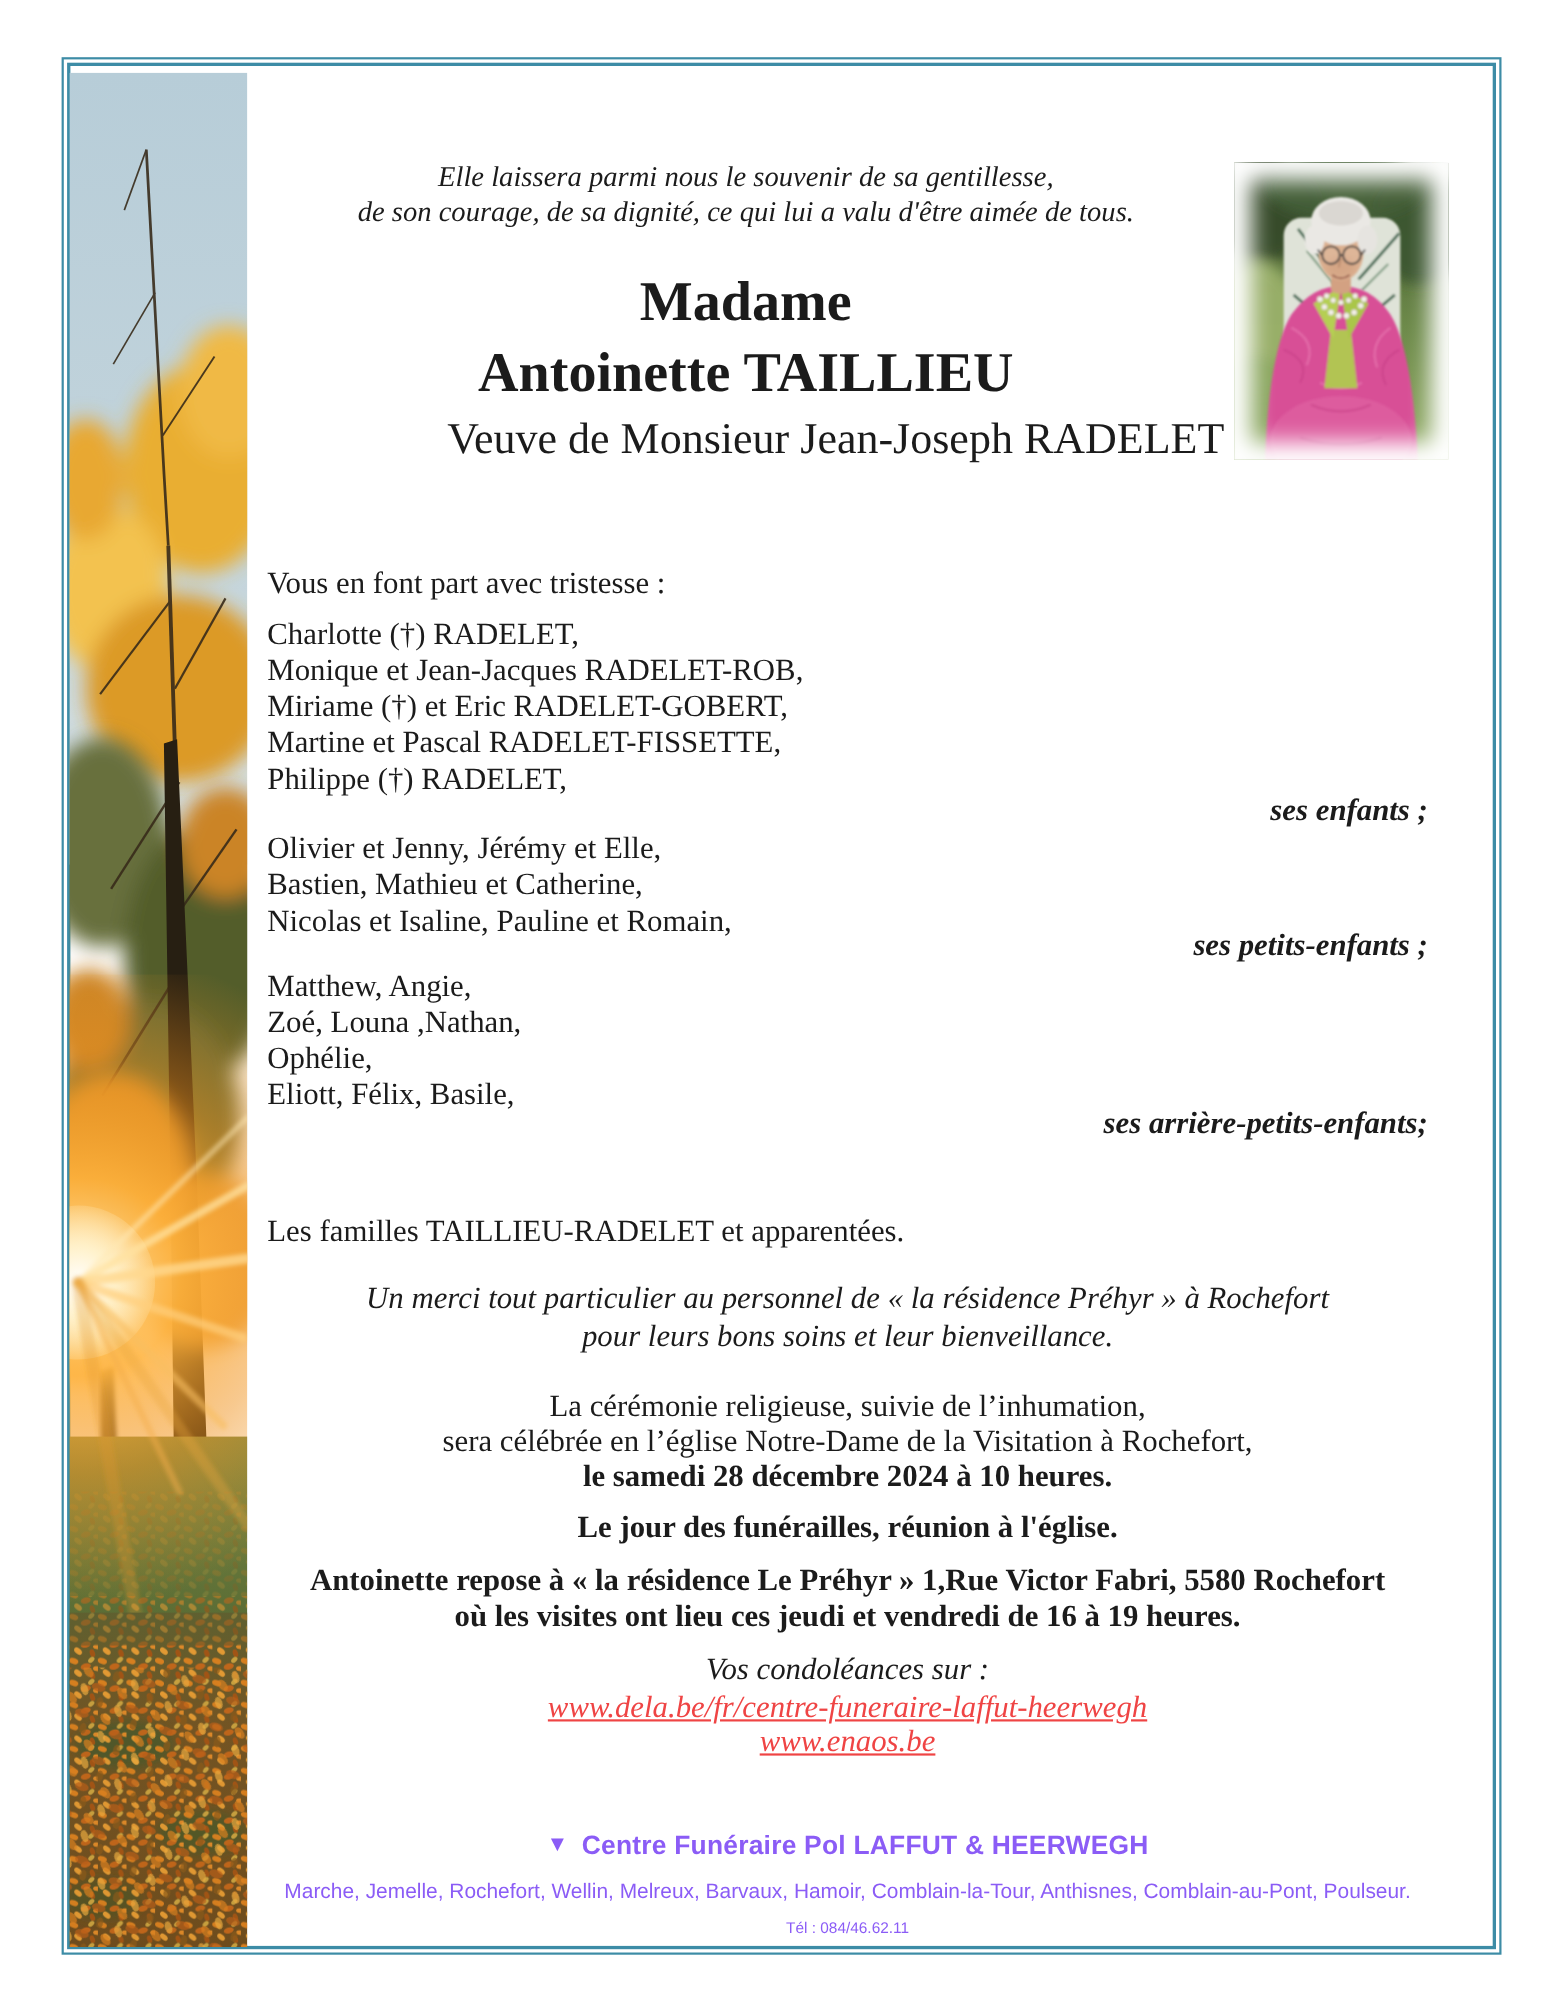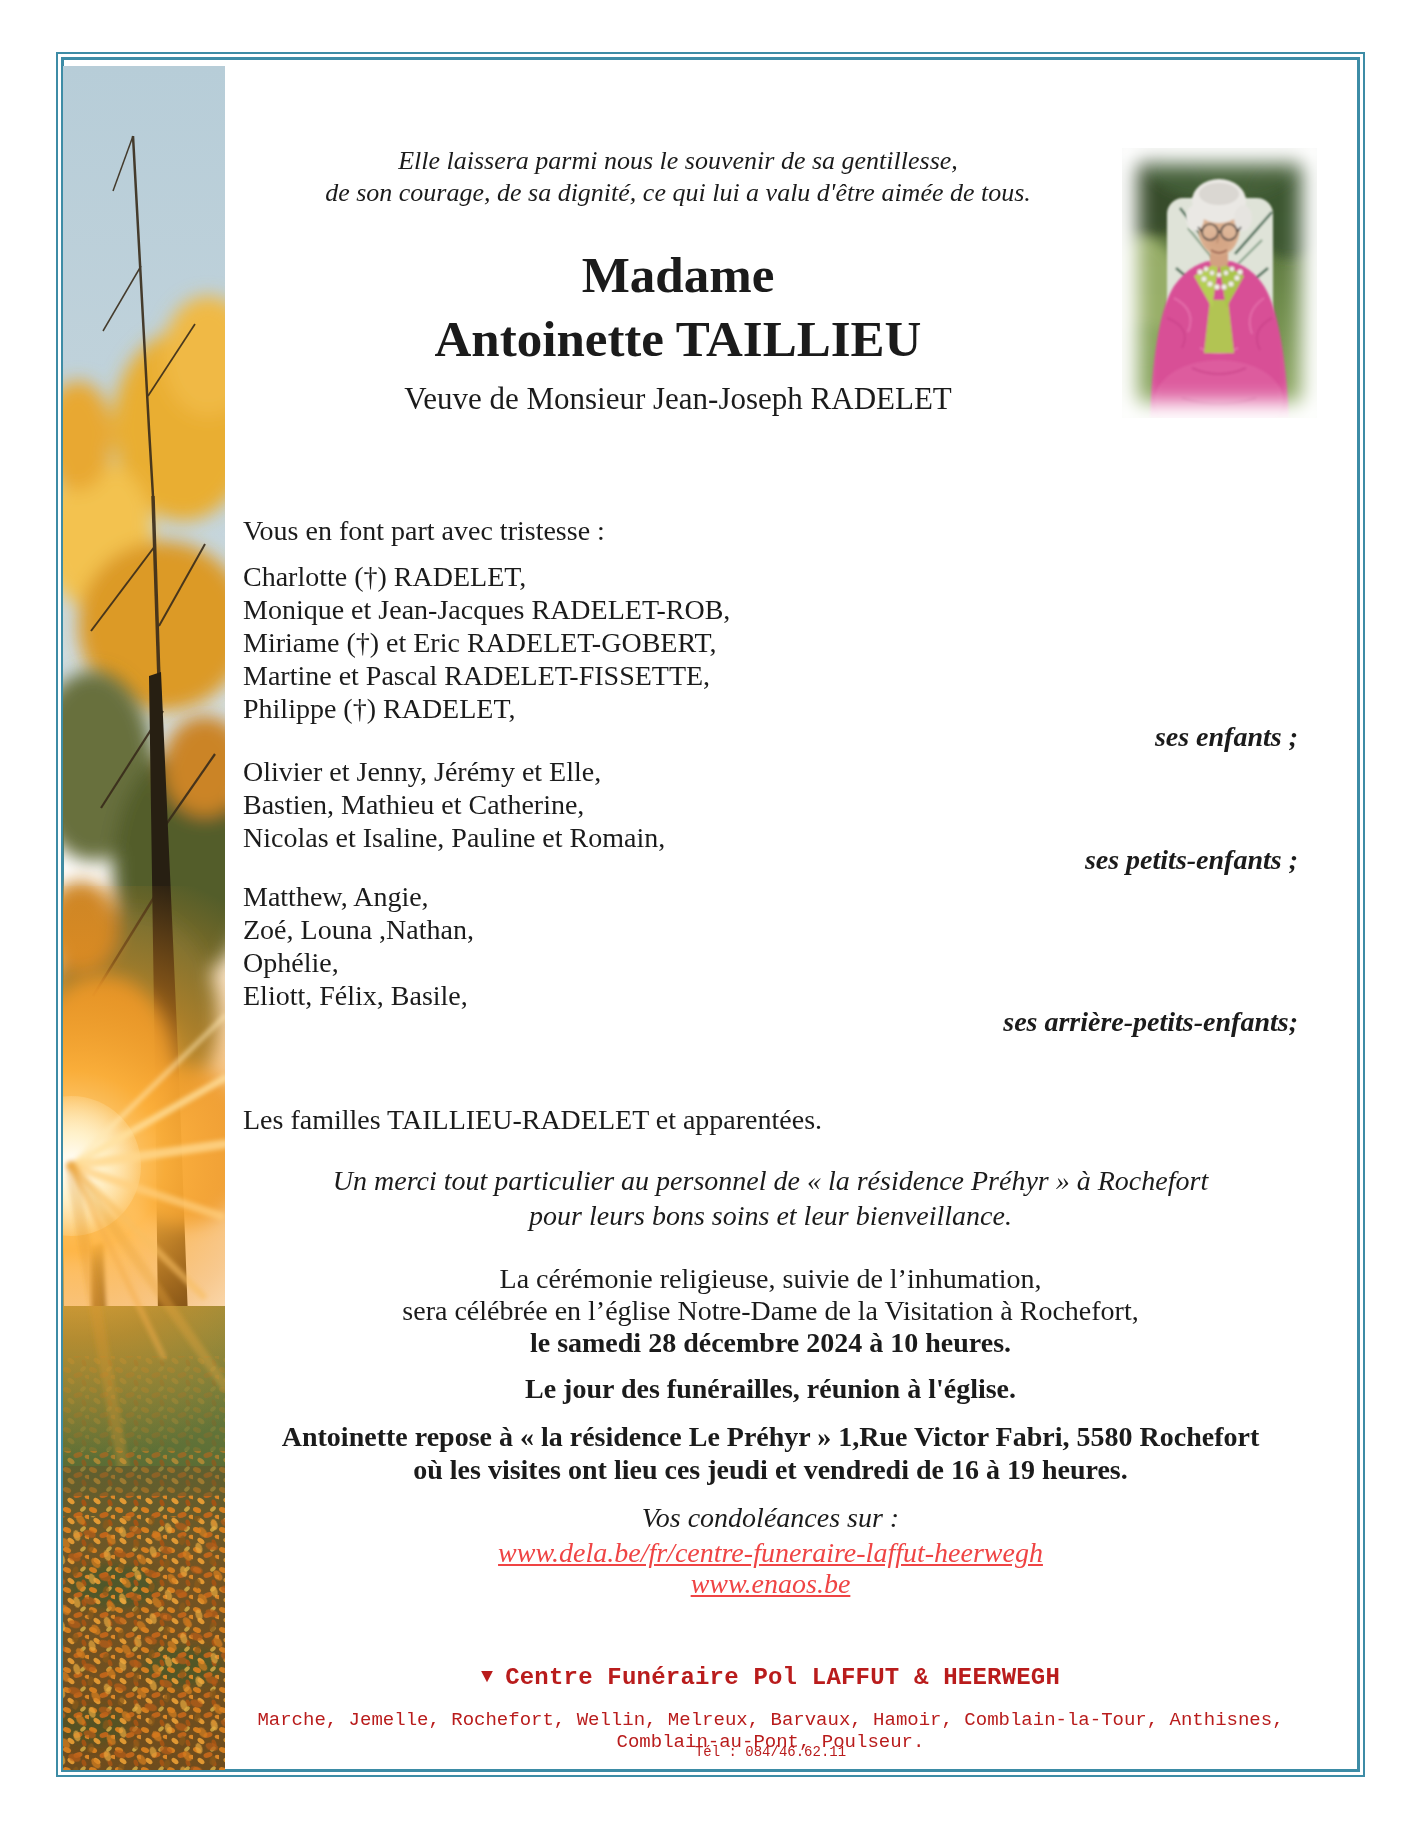--- a/index.html
+++ b/index.html
@@ -23,30 +23,30 @@
   .portrait::after{
     content:"";position:absolute;inset:0;
     box-shadow:inset 0 0 20px 16px #ffffff;
   }
   
   .col{left:243px;top:0;width:1055px;height:1833px;}
   .headings{left:0;width:870px;text-align:center;}
   .fullw{left:0;width:1055px;}
   .quote{font-size:26px;line-height:32px;font-style:italic;}
   .h-madame{font-size:51px;line-height:58px;font-weight:bold;}
-  .h-veuve{font-size:31px;line-height:46px;}
+  .h-veuve{font-size:40px;line-height:46px;text-align:right;}
   .body-text{font-size:28px;line-height:33px;}
   .center{text-align:center;}
   .rightlbl{text-align:right;font-weight:bold;font-style:italic;}
   .bold{font-weight:bold;}
   .italic{font-style:italic;}
   .nowrap{white-space:nowrap;}
   .links a{color:#ef4444;text-decoration:underline;font-style:italic;}
   
-  .footer-line{font-family:Liberation Mono, monospace;color:#b91c1c;text-align:center;}
+  .footer-line{font-family:Liberation Sans, sans-serif;color:#8b5cf6;text-align:center;}
   .f-brand{font-size:24px;font-weight:bold;letter-spacing:0.2px;}
   .f-brand .tri{font-size:20px;margin-right:12px;position:relative;top:-2px;}
   .f-cities{font-size:19px;}
   .f-tel{font-size:14px;}
 </style>
 </head>
 <body>
 
 <div class="abs frame">
   <div class="frame-inner"></div>

